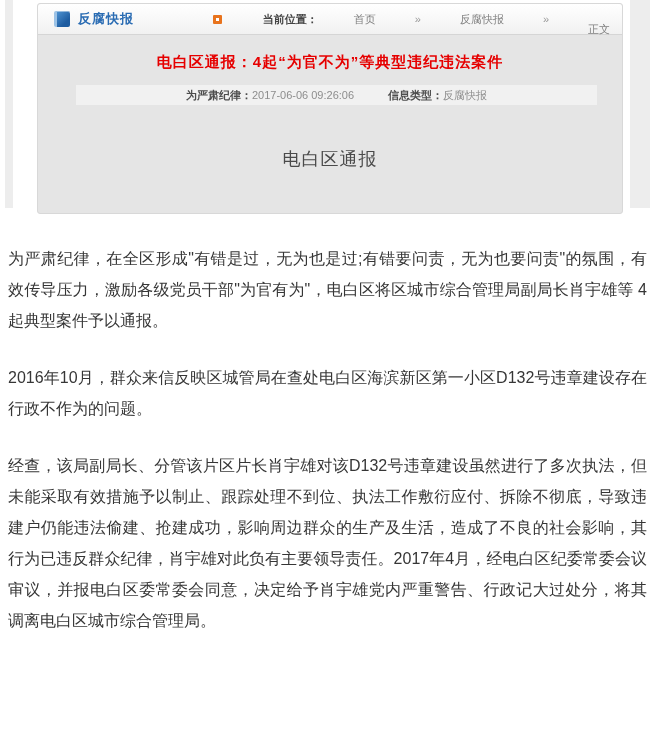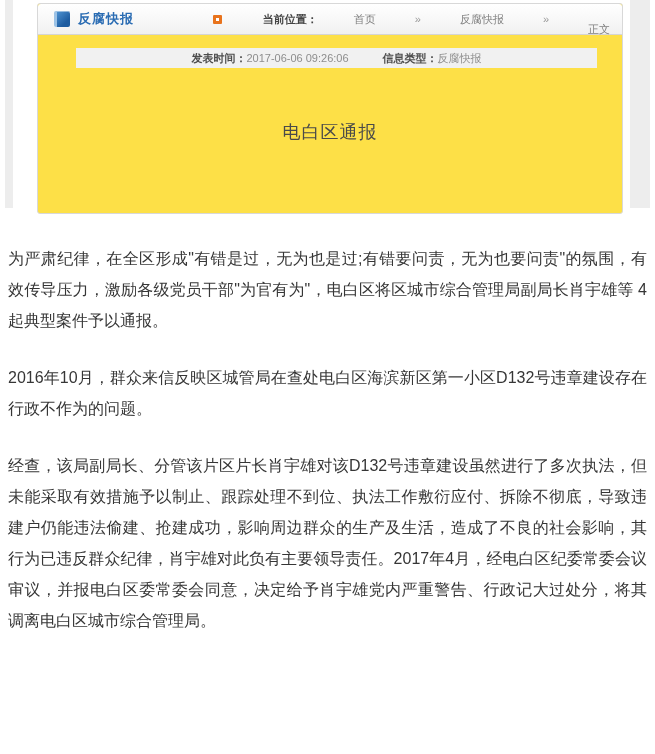--- a/index.html
+++ b/index.html
@@ -27,21 +27,21 @@
   }
   .side-strip.left  { left: 5px;  width: 8px;  }
   .side-strip.right { left: 630px; width: 20px; }
 
   .page-box {
     position: absolute;
     left: 37px;
     top: 3px;
     width: 586px;
     height: 211px;
-    background: #fde047;
+    background: #e5e5e5;
     border: 1px solid #d8d8d8;
     border-radius: 3px;
   }
 
   .box-header {
     height: 31px;
     display: flex;
     align-items: center;
     justify-content: space-between;
     padding: 0 12px 0 16px;
@@ -100,21 +100,21 @@
     background: #f1f1f1;
     text-align: center;
     font-size: 11px;
     white-space: nowrap;
   }
   .meta-label { color: #4d4d4d; font-weight: bold; }
   .meta-value { color: #8d8d8d; }
   .meta-gap { display: inline-block; width: 34px; }
 
   .article-heading {
-    margin-top: 48px;
+    margin-top: 38px;
     text-align: center;
     color: #4a4a4a;
     font-size: 18px;
     line-height: 33px;
     letter-spacing: 1px;
   }
 
   
   .article-body {
     padding: 28px 8px 0 8px;
@@ -148,23 +148,24 @@
         <span class="loc-icon"></span>
         <span class="crumb-label">当前位置：</span>
         <a class="crumb-link" href="#">首页</a>
         <span class="crumb-sep">»</span>
         <a class="crumb-link" href="#">反腐快报</a>
         <span class="crumb-sep">»</span>
         <span class="crumb-current">正文</span>
       </div>
     </div>
 
+    <div class="red-title">电白区通报：4起“为官不为”等典型违纪违法案件</div>
 
     <div class="meta-bar">
-      <span class="meta-label">发表时间：</span><span class="meta-value">2017-06-06 09:26:06</span><span class="meta-gap"></span><span class="meta-label">信息类型：</span><span class="meta-value">反腐快报</span>
+      <span class="meta-label">为严肃纪律：</span><span class="meta-value">2017-06-06 09:26:06</span><span class="meta-gap"></span><span class="meta-label">信息类型：</span><span class="meta-value">反腐快报</span>
     </div>
 
     <div class="article-heading">
       <div>电白区通报</div>
     </div>
 
   </div>
 </div>
 
 <div class="article-body">

